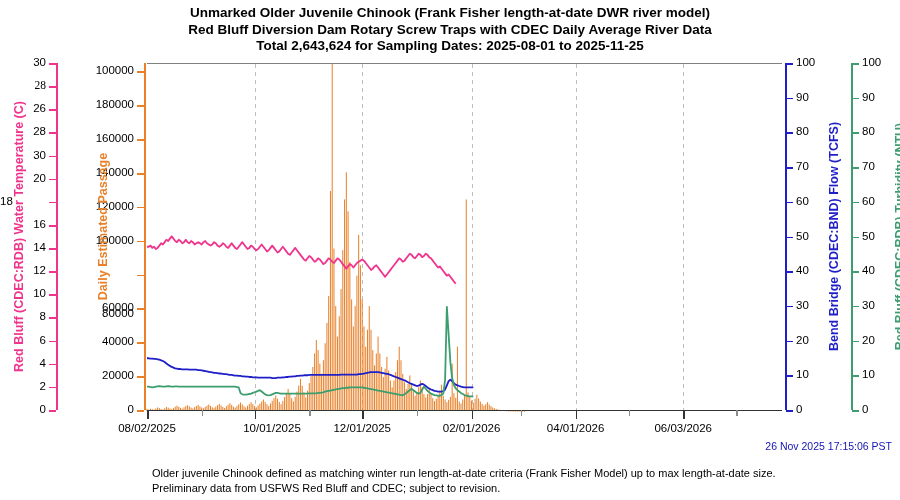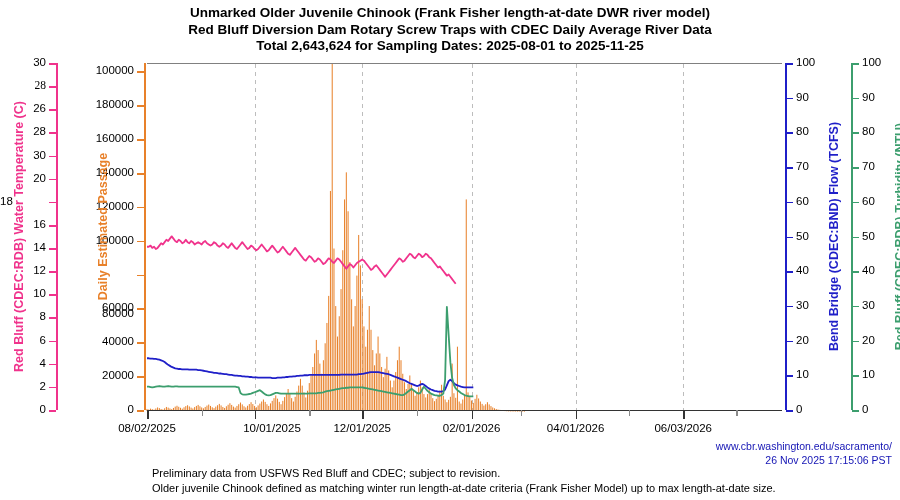--- a/index.html
+++ b/index.html
@@ -401,21 +401,20 @@
       <div class="xlab" style="left: 362.194px;">12/01/2025</div>
       <div class="xtick" style="left: 471.556px;"></div>
       <div class="xlab" style="left: 471.556px;">02/01/2026</div>
       <div class="xtick" style="left: 575.625px;"></div>
       <div class="xlab" style="left: 575.625px;">04/01/2026</div>
       <div class="xtick" style="left: 683.222px;"></div>
       <div class="xlab" style="left: 683.222px;">06/03/2026</div>
     </div>
 
   <div class="footer-right">
-    <div>www.cbr.washington.edu/sacramento/</div>
     <div>26 Nov 2025 17:15:06 PST</div>
   </div>
   <div class="footer-left">
+    <div>Older juvenile Chinook defined as matching winter run length-at-date criteria (Frank Fisher Model) up to max length-at-date size.</div>
     <div>Preliminary data from USFWS Red Bluff and CDEC; subject to revision.</div>
-    <div>Older juvenile Chinook defined as matching winter run length-at-date criteria (Frank Fisher Model) up to max length-at-date size.</div>
   </div>
 
 </div>
 
 </body></html>

